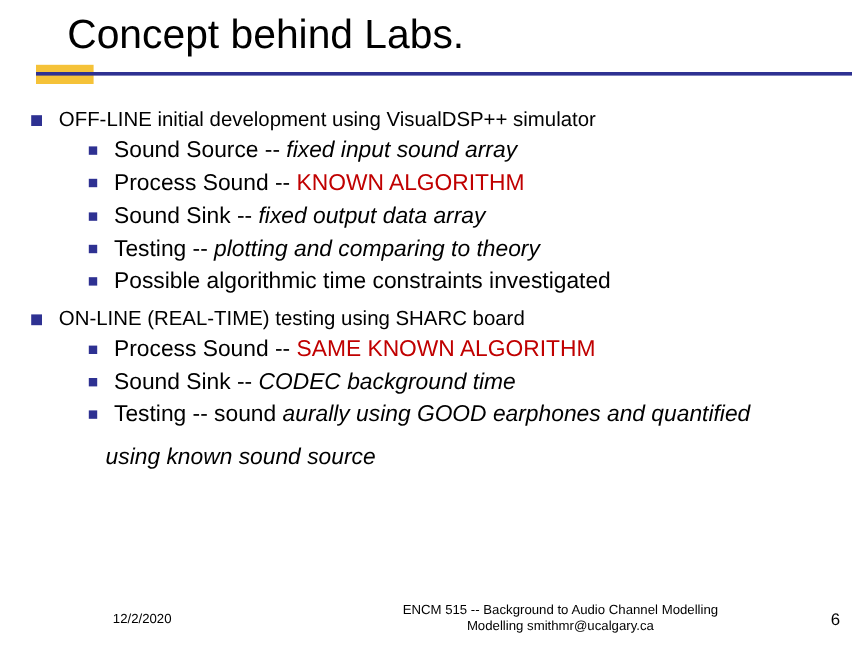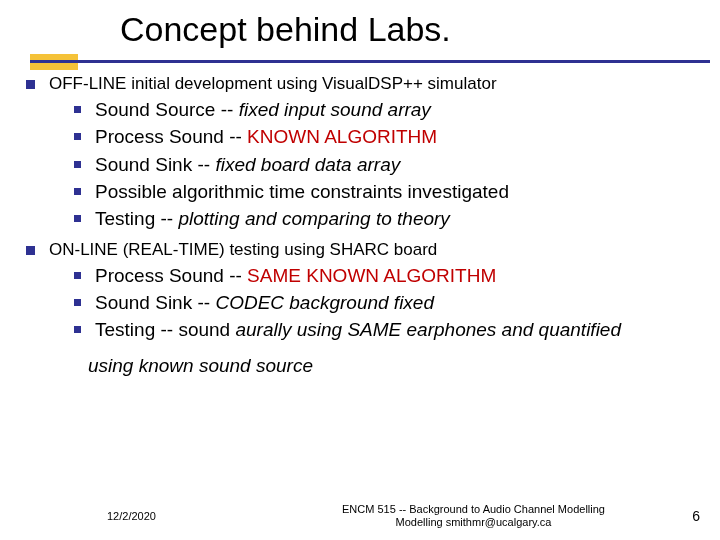--- a/index.html
+++ b/index.html
@@ -13,21 +13,21 @@
     overflow: hidden;
   }
   .slide {
     position: relative;
     width: 720px;
     height: 540px;
     box-sizing: border-box;
   }
   .title-wrap {
     position: relative;
-    padding: 10px 0 8px 120px;
+    padding: 10px 0 8px 56px;
   }
   .title {
     font-family: Arial, Helvetica, sans-serif;
     font-size: 34px;
     font-weight: 400;
     color: #000;
   }
   .rule-blue {
     position: absolute;
     left: 30px;
@@ -39,21 +39,21 @@
   .rule-yellow-short {
     position: absolute;
     left: 30px;
     width: 48px;
     height: 16px;
     background: #f5c238;
     top: 54px;
   }
   .content {
     position: absolute;
-    top: 72px;
+    top: 88px;
     left: 26px;
     right: 18px;
   }
   .lvl1 {
     display: flex;
     align-items: flex-start;
     margin: 2px 0 4px 0;
     font-size: 17px;
   }
   .lvl2 {
@@ -83,21 +83,21 @@
   .ital { font-style: italic; }
   .red { color: #c00000; text-align: right; }
   .trail {
     margin: 12px 0 6px 62px;
     font-size: 19px;
     font-style: italic;
     line-height: 1.2;
   }
   .footer {
     position: absolute;
-    left: 17px; right: 0;
+    left: 4px; right: 0;
     bottom: 10px;
     display: flex;
     align-items: center;
     font-size: 11px;
     color: #000;
   }
   .footer .date { width: 200px; padding-left: 90px; }
   .footer .center { flex: 1; text-align: center; line-height: 1.25; }
   .footer .pg { width: 60px; text-align: right; padding-right: 20px; font-size: 14px; }
 </style>
@@ -122,47 +122,47 @@
     <div class="lvl2">
       <span class="sq-sm"></span>
       <span class="txt"><span>Sound Source -- </span><span class="ital">fixed input sound array</span></span>
     </div>
     <div class="lvl2">
       <span class="sq-sm"></span>
       <span class="txt"><span>Process Sound -- </span><span class="red">KNOWN ALGORITHM</span></span>
     </div>
     <div class="lvl2">
       <span class="sq-sm"></span>
-      <span class="txt"><span>Sound Sink -- </span><span class="ital">fixed board data array</span></span>
+      <span class="txt"><span>Sound Sink -- </span><span class="ital">fixed output data array</span></span>
+    </div>
+    <div class="lvl2">
+      <span class="sq-sm"></span>
+      <span class="txt"><span>Testing -- </span><span class="ital">plotting and comparing to theory</span></span>
     </div>
     <div class="lvl2">
       <span class="sq-sm"></span>
       <span class="txt">Possible algorithmic time constraints investigated</span>
-    </div>
-    <div class="lvl2">
-      <span class="sq-sm"></span>
-      <span class="txt"><span>Testing -- </span><span class="ital">plotting and comparing to theory</span></span>
     </div>
 
     <div class="lvl1" style="margin-top:8px">
       <span class="sq"></span>
       <span class="txt">ON-LINE (REAL-TIME) testing using SHARC board</span>
     </div>
 
     <div class="lvl2">
       <span class="sq-sm"></span>
       <span class="txt"><span>Process Sound -- </span><span class="red">SAME KNOWN ALGORITHM</span></span>
     </div>
     <div class="lvl2">
       <span class="sq-sm"></span>
-      <span class="txt"><span>Sound Sink -- </span><span class="ital">CODEC background fixed</span></span>
+      <span class="txt"><span>Sound Sink -- </span><span class="ital">CODEC background time</span></span>
     </div>
     <div class="lvl2">
       <span class="sq-sm"></span>
-      <span class="txt"><span>Testing -- sound </span><span class="ital">aurally using SAME earphones and quantified</span></span>
+      <span class="txt"><span>Testing -- sound </span><span class="ital">aurally using GOOD earphones and quantified</span></span>
     </div>
     <div class="trail">using known sound source</div>
 
   </div>
 
   <div class="footer">
     <div class="date">12/2/2020</div>
     <div class="center">
       <span>ENCM 515 -- Background to Audio Channel Modelling</span><br>
       <span>Modelling smithmr@ucalgary.ca</span>

